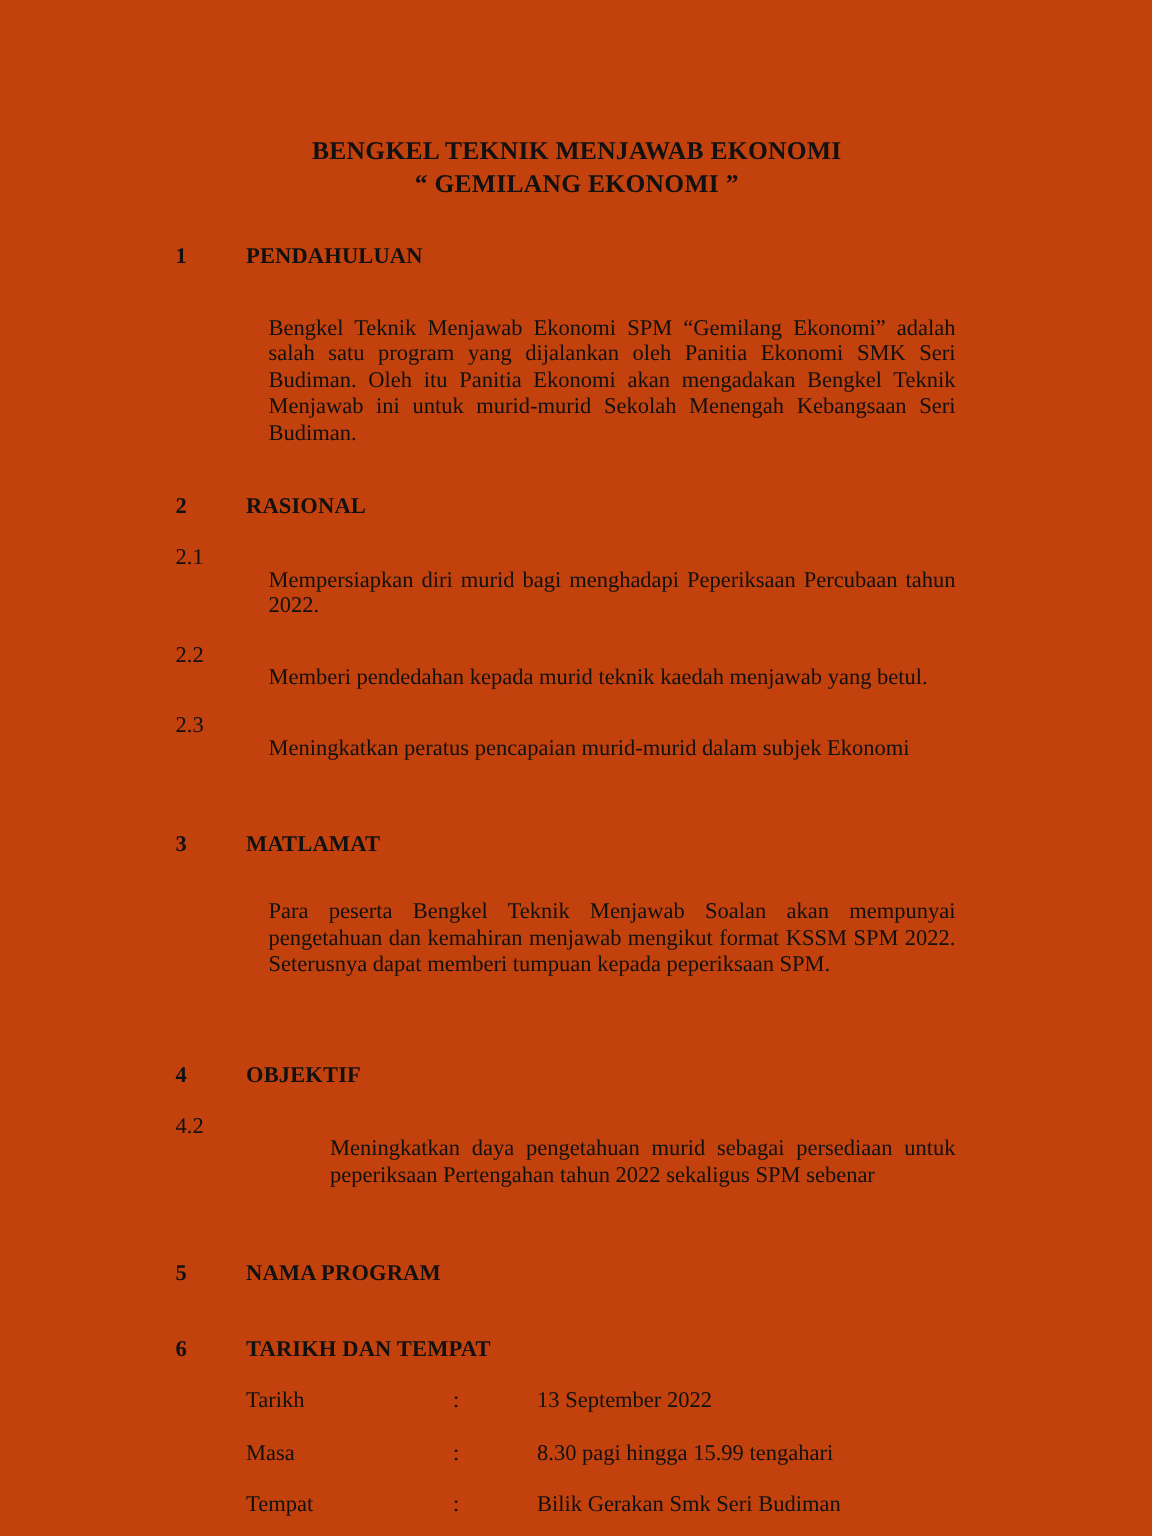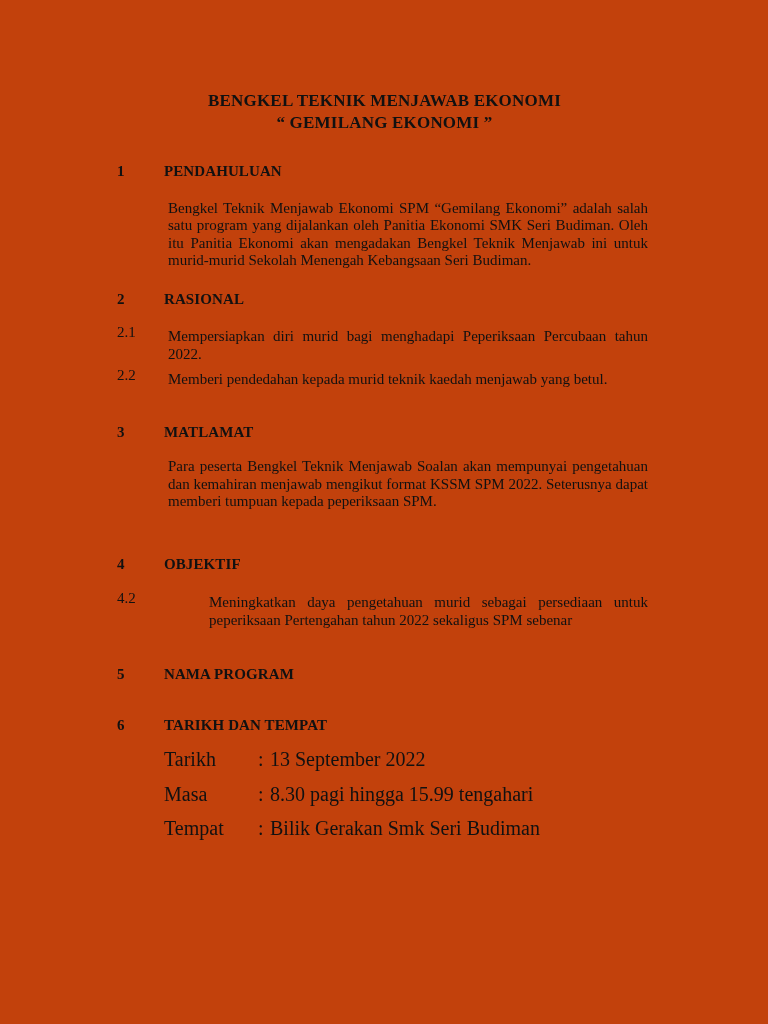--- a/index.html
+++ b/index.html
@@ -37,21 +37,21 @@
     line-height: 17.5px;
   }
   .num.bold { font-weight: bold; }
   .htxt {
     font-size: 15px;
     line-height: 17.5px;
     font-weight: bold;
     letter-spacing: 0.1px;
   }
   .para {
-    margin: 4px;
+    margin: 15px;
     font-size: 15px;
     line-height: 17.5px;
   }
   .just { text-align: justify; }
   
   .sec1 { margin-top: 29px; }
   .sec1 .body { margin-top: 15px; }
   .sec2 { margin-top: 17px; }
   .sec2 .items { margin-top: 16px; }
   .sec3 { margin-top: 31px; }
@@ -59,22 +59,23 @@
   .sec4 { margin-top: 41px; }
   .sec4 .item1 { margin-top: 13px; }
   .sec4 .item2 { margin-top: 17px; gap: 41px; }
   .sec5 { margin-top: 33px; }
   .sec5 .body { margin-top: 15px; }
   .sec6 { margin-top: 33px; }
   .sec6 .kvrow { margin-top: 17px; }
   .kvgrid {
     display: grid;
     grid-template-columns: 94px 12px 1fr;
-    font-size: 20px;
+    font-size: 15px;
     line-height: 17.5px;
+    gap: 44px;
   }
 </style>
 </head>
 <body>
 
 <div class="page">
 
   <h1 class="doc-title">
     <span>BENGKEL TEKNIK MENJAWAB EKONOMI</span><br>
     <span>“ GEMILANG EKONOMI ”</span>
@@ -97,20 +98,24 @@
       <span class="htxt">RASIONAL</span>
     </div>
     <div class="items">
       <div class="row">
         <span class="num">2.1</span>
         <p class="para just">Mempersiapkan diri murid bagi menghadapi Peperiksaan Percubaan tahun 2022.</p>
       </div>
       <div class="row">
         <span class="num">2.2</span>
         <p class="para just">Memberi pendedahan kepada murid teknik kaedah menjawab yang betul.</p>
+      </div>
+      <div class="row">
+        <span class="num">2.3</span>
+        <p class="para just">Meningkatkan peratus pencapaian murid-murid dalam subjek  Ekonomi</p>
       </div>
     </div>
   </section>
 
   <section class="sec3">
     <div class="row">
       <span class="num bold">3</span>
       <span class="htxt">MATLAMAT</span>
     </div>
     <div class="row body">

